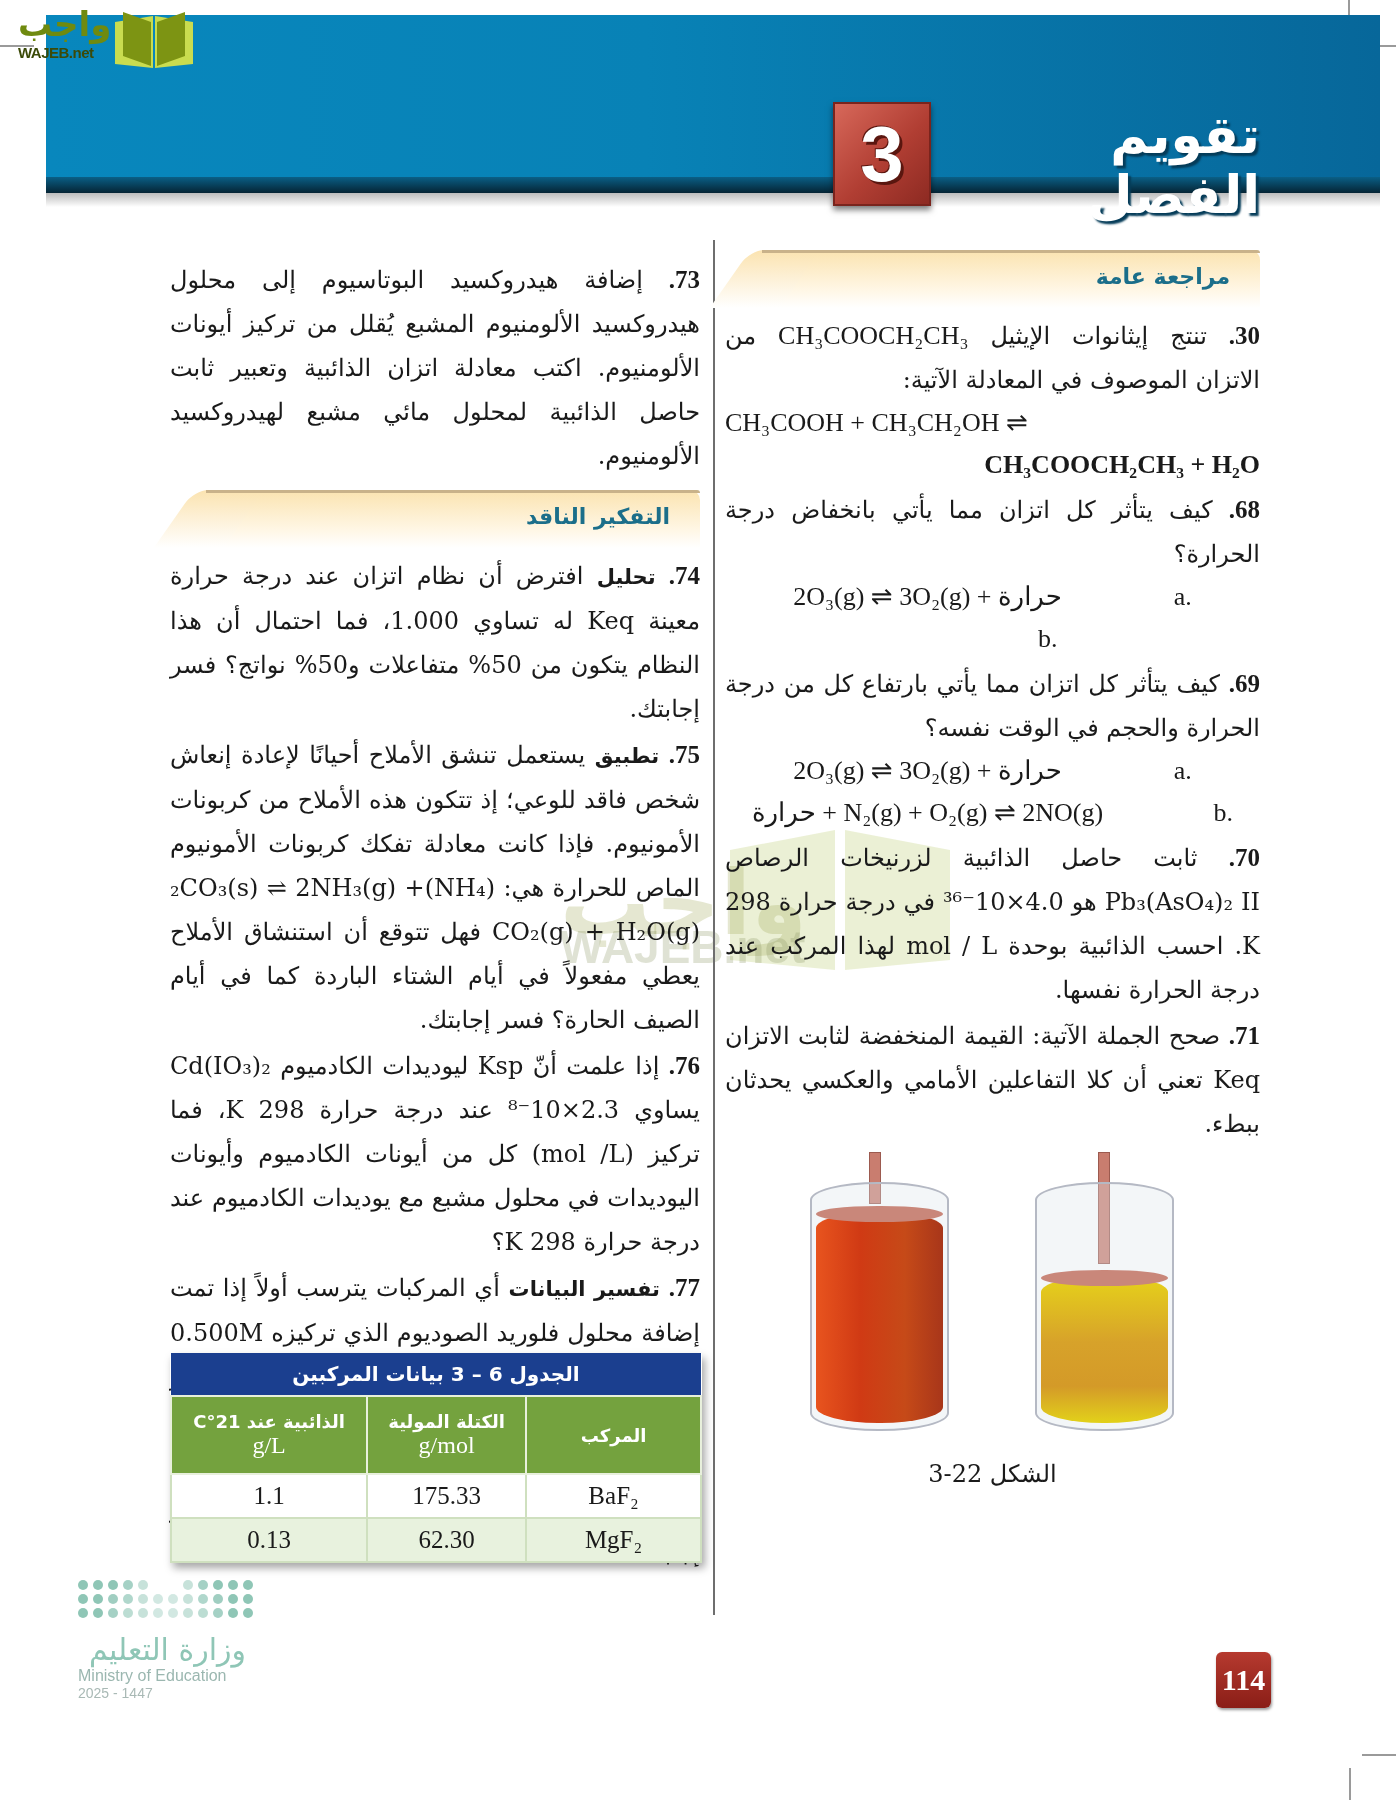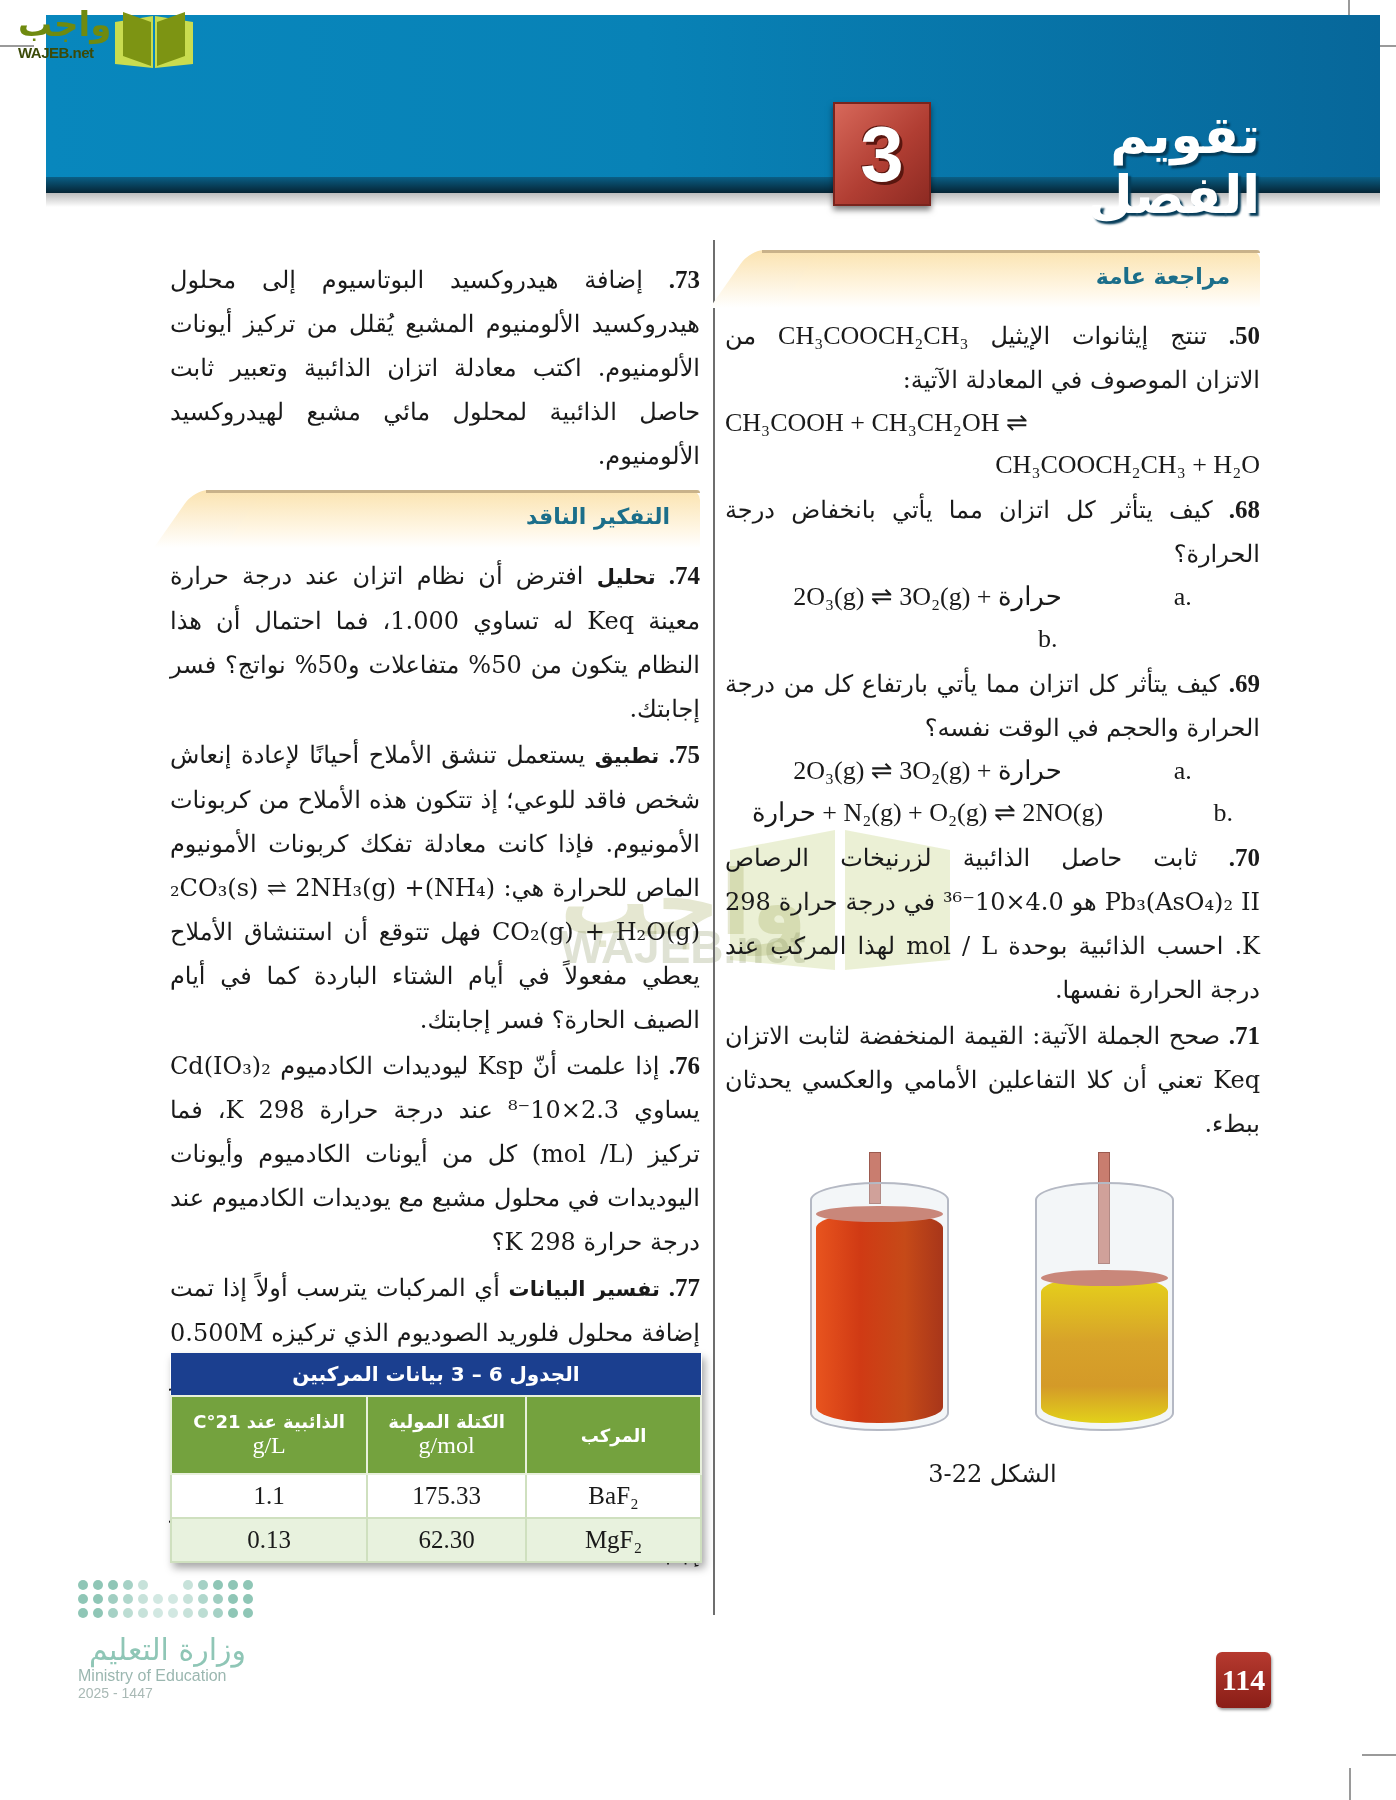--- a/index.html
+++ b/index.html
@@ -96,27 +96,27 @@
 
 <div class="divider"></div>
 
 <div class="col col-right">
   <div class="section-tab">
     <div class="bg"></div>
     <span class="section-title">مراجعة عامة</span>
   </div>
 
   <div class="q">
-    <span class="qnum">50.</span>
+    <span class="qnum">30.</span>
     <span>تنتج إيثانوات الإيثيل</span>
     <span class="eq">CH₃COOCH₂CH₃</span>
     <span>من الاتزان الموصوف في المعادلة الآتية:</span>
     <div class="eq-line" style="justify-content:flex-start;">CH₃COOH + CH₃CH₂OH ⇌</div>
     <div class="eq-line" style="justify-content:flex-end;padding-right:0;">
-      <span style="margin-left:auto;">CH₃COOCH₂CH₃ + H₂O</span>
+      <span style="margin-left:auto;font-weight:bold;">CH₃COOCH₂CH₃ + H₂O</span>
     </div>
   </div>
 
   <div class="q">
     <span class="qnum">68.</span>
     <span>كيف يتأثر كل اتزان مما يأتي بانخفاض درجة الحرارة؟</span>
     <div class="eq-line" style="justify-content:center;">
       <span>2O₃(g) ⇌ 3O₂(g) + حرارة</span>
       <span class="lbl" style="text-align:right;margin-left:60px;">a.</span>
     </div>

